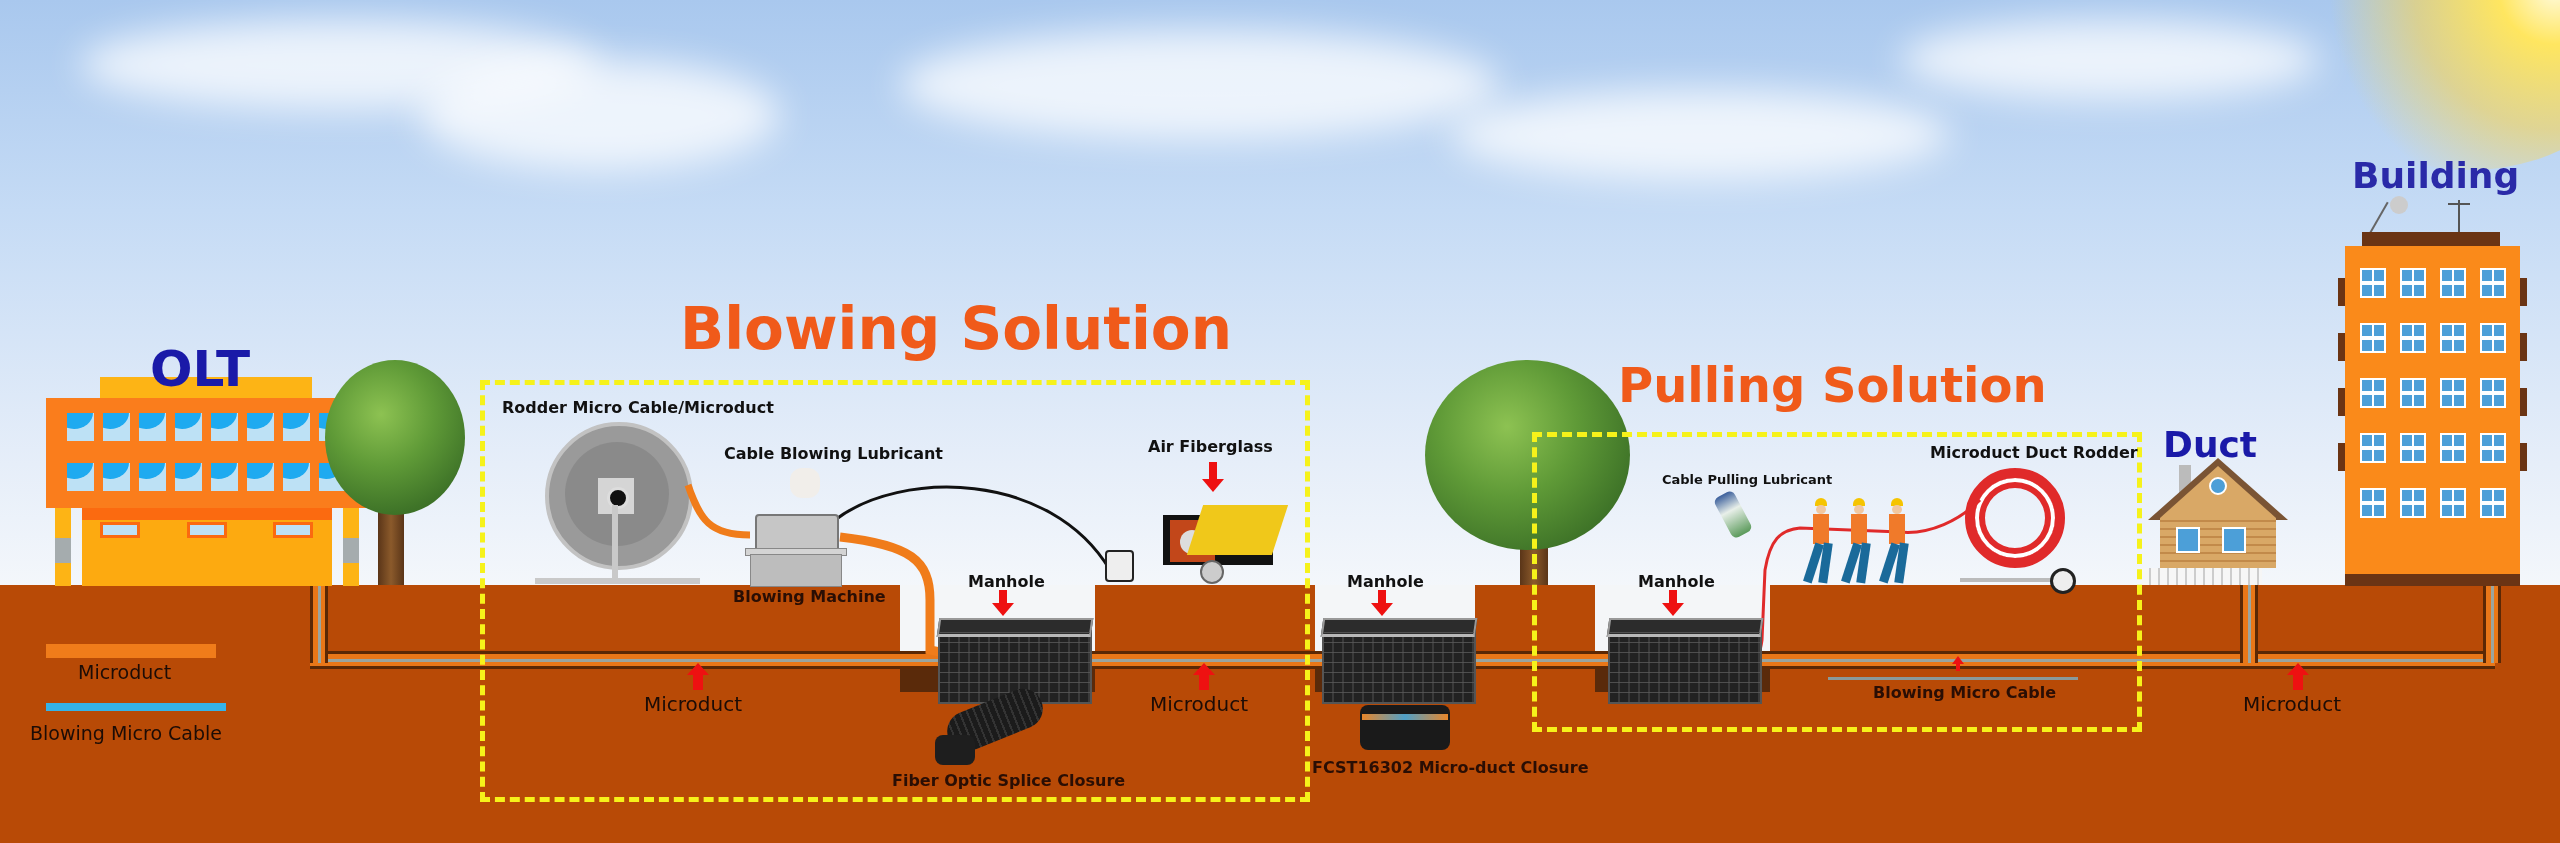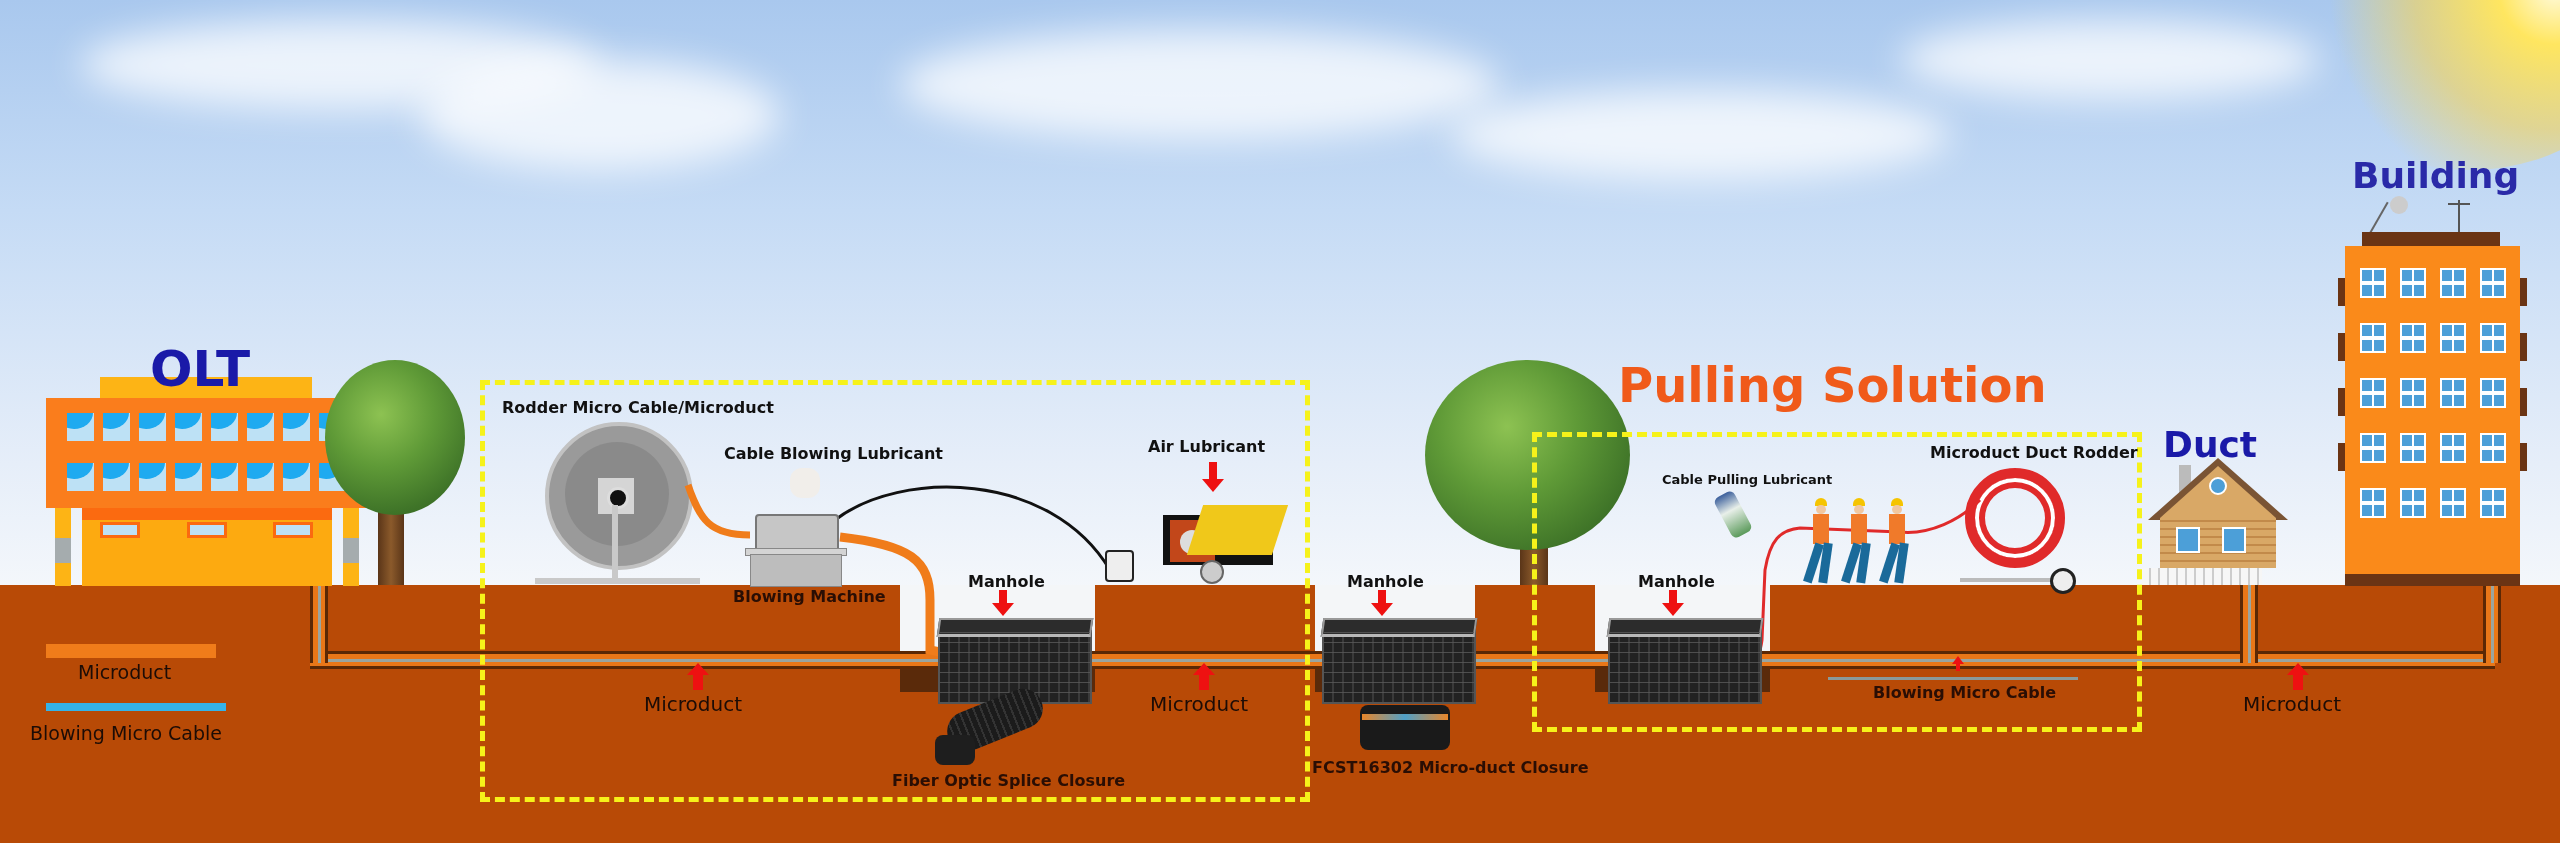--- a/index.html
+++ b/index.html
@@ -107,20 +107,21 @@
         <div class="win-olt" style="left: 319px; top: 463px;"></div>
       </div>
   </div>
   <div class="heading" style="left:150px;top:340px;font-size:50px;color:#1a1aa8;">OLT</div>
 
   <div>
     <div class="tree-trunk" style="left:378px;top:470px;width:26px;height:115px;"></div>
     <div class="tree-canopy" style="left:325px;top:360px;width:140px;height:155px;"></div>
   </div>
 
+  <div class="heading" style="left:680px;top:295px;font-size:58px;color:#f05a1a;">Blowing Solution</div>
   <div class="dash-box" style="left:480px;top:380px;width:820px;height:412px;"></div>
 
   <div class="label" style="left:502px;top:398px;">Rodder Micro Cable/Microduct</div>
 
   <div>
     <div class="abs" style="left:545px;top:422px;width:140px;height:140px;border-radius:50%;background:#9a9a9a;border:4px solid #c2c2c2;"></div>
     <div class="abs" style="left:565px;top:442px;width:104px;height:104px;border-radius:50%;background:#8a8a8a;"></div>
     <div class="abs" style="left:598px;top:478px;width:36px;height:36px;background:#d5d5d5;"></div>
     <div class="abs" style="left:607px;top:487px;width:16px;height:16px;border-radius:50%;background:#111;border:3px solid #ddd;"></div>
     <div class="abs" style="left:535px;top:578px;width:165px;height:6px;background:#c9c9c9;"></div>
@@ -137,21 +138,21 @@
   <div class="label" style="left:724px;top:444px;">Cable Blowing Lubricant</div>
   <div class="abs" style="left:790px;top:468px;width:30px;height:30px;border-radius:40%;background:#f1eeea;"></div>
 
   <div>
     <div class="abs" style="left:755px;top:514px;width:80px;height:34px;background:#c6c6c6;border:2px solid #777;border-radius:4px;"></div>
     <div class="abs" style="left:745px;top:548px;width:100px;height:6px;background:#d4d4d4;border:1px solid #888;"></div>
     <div class="abs" style="left:750px;top:554px;width:90px;height:31px;background:#bdbdbd;border:1px solid #888;"></div>
   </div>
   <div class="label" style="left:733px;top:587px;color:#2a0e04;">Blowing Machine</div>
 
-  <div class="label" style="left:1148px;top:437px;">Air Lubricant</div>
+  <div class="label" style="left:1148px;top:437px;">Air Fiberglass</div>
   <div class="arrow-down" style="left:1213px;top:462px;">
       <div class="shaft" style="height:18px;"></div>
       <div class="head" style="top:17px;"></div>
     </div>
 
   <div>
     <div class="abs" style="left:1163px;top:515px;width:110px;height:50px;background:#111;"></div>
     <div class="abs" style="left:1170px;top:520px;width:45px;height:42px;background:#c2471a;"></div>
     <div class="abs" style="left:1180px;top:530px;width:24px;height:24px;border-radius:50%;background:#ddd;"></div>
     <div class="abs" style="left:1195px;top:505px;width:85px;height:50px;background:#f0c81a;transform:skewX(-18deg);"></div>

